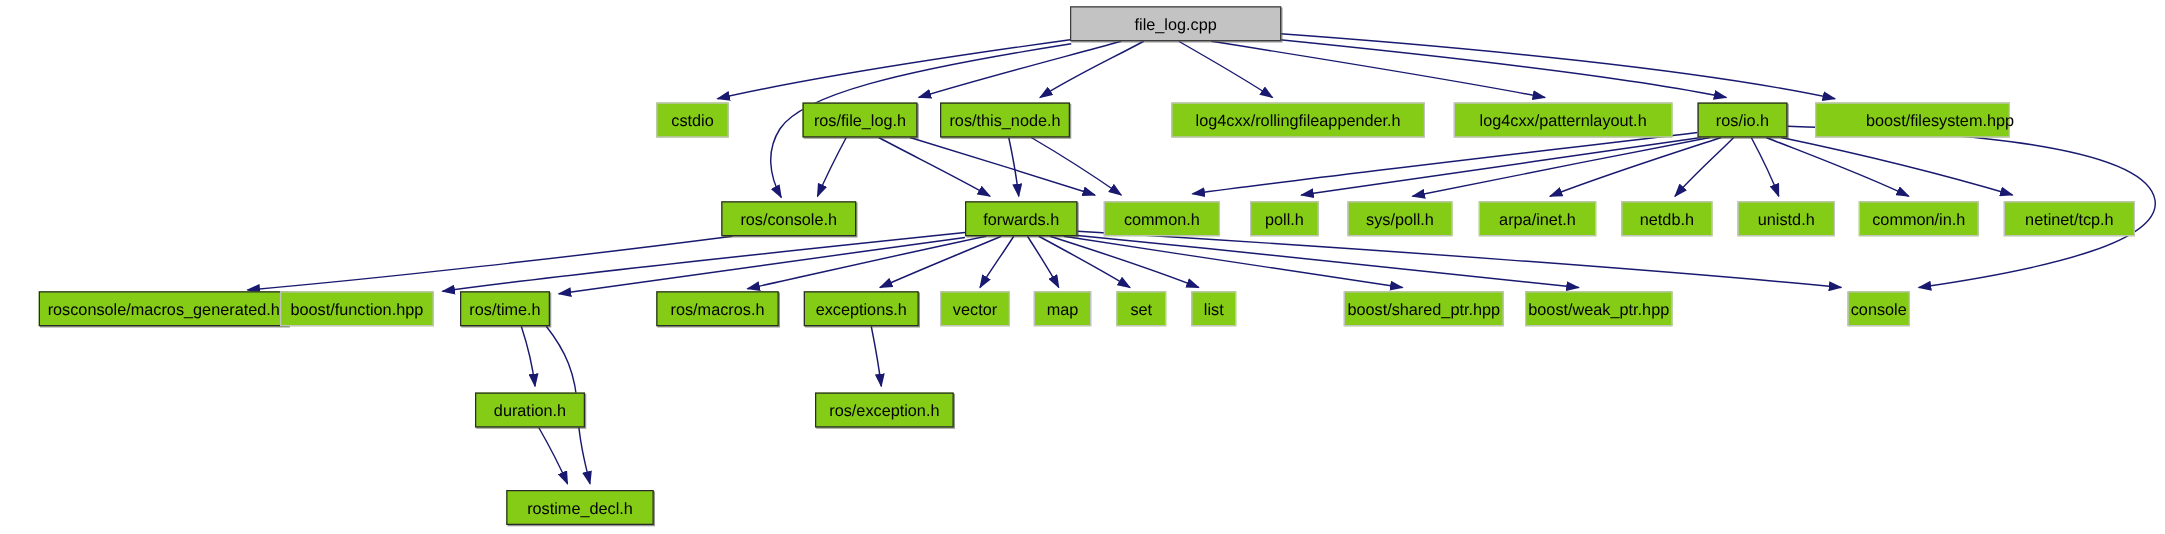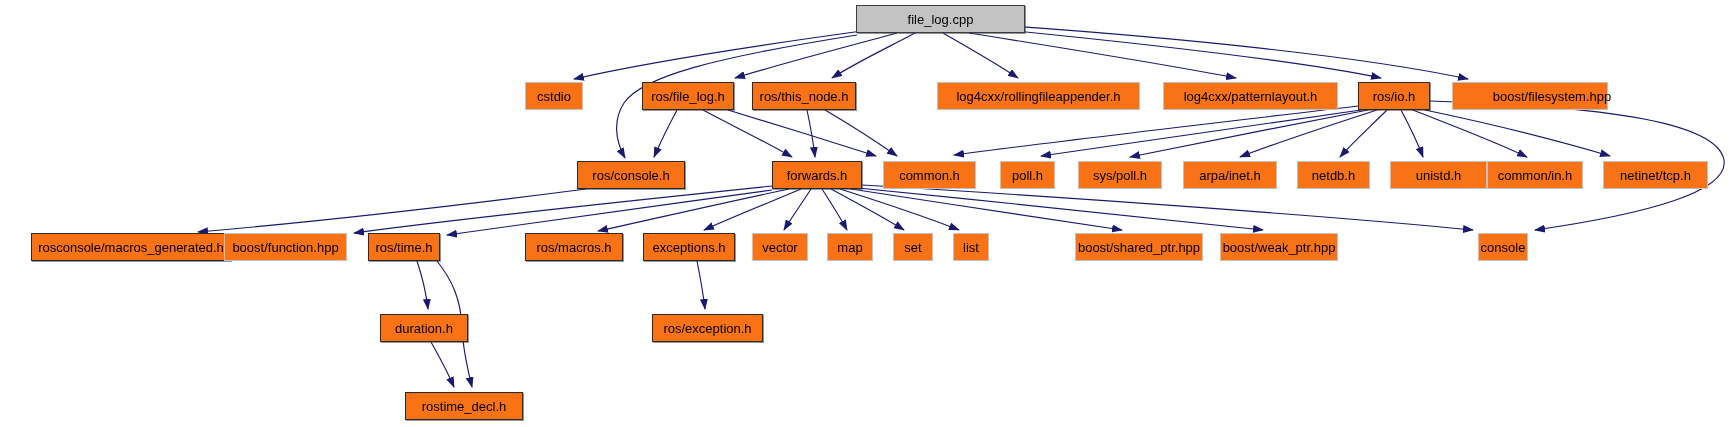--- a/index.html
+++ b/index.html
@@ -1,20 +1,20 @@
 <!DOCTYPE html>
 <html><head>
 <meta charset="utf-8">
 <style>
   html,body{margin:0;padding:0;background:#ffffff;}
   #canvas{position:relative;width:1732px;height:427px;background:#ffffff;overflow:hidden;
           font-family:"Liberation Sans","DejaVu Sans",sans-serif;}
   #edges{position:absolute;left:0;top:0;width:1732px;height:427px;pointer-events:none;}
   .node{position:absolute;display:flex;align-items:center;justify-content:center;
-        box-sizing:border-box;background:#f97316;color:#000000;font-size:13px;
+        box-sizing:border-box;background:#84cc16;color:#000000;font-size:13px;
         white-space:nowrap;line-height:1;}
   .node--root{background:#c3c3c3;border:1.5px solid #3c3c3c;box-shadow:1px 1px 0 rgba(60,60,60,.55);}
   .node--internal{border:1px solid #2b2b2b;box-shadow:1px 1px 0 rgba(45,45,45,.5);}
   .node--external{border:1px solid #c2c2c2;}
   .edge{fill:none;stroke-width:1.15px;}
 </style>
 </head>
 <body>
 
 <div id="canvas">
@@ -104,21 +104,21 @@
       </div>
       <div class="node node--external" style="left: 1078px; top: 161px; width: 84px; height: 28px;">
         <span>sys/poll.h</span>
       </div>
       <div class="node node--external" style="left: 1183px; top: 161px; width: 94px; height: 28px;">
         <span>arpa/inet.h</span>
       </div>
       <div class="node node--external" style="left: 1297px; top: 161px; width: 73px; height: 28px;">
         <span>netdb.h</span>
       </div>
-      <div class="node node--external" style="left: 1390px; top: 161px; width: 97px; height: 28px;">
+      <div class="node node--external" style="left: 1390px; top: 161px; width: 78px; height: 28px;">
         <span>unistd.h</span>
       </div>
       <div class="node node--external" style="left: 1487px; top: 161px; width: 96px; height: 28px;">
         <span>common/in.h</span>
       </div>
       <div class="node node--external" style="left: 1603px; top: 161px; width: 105px; height: 28px;">
         <span>netinet/tcp.h</span>
       </div>
       <div class="node node--internal" style="left: 3px; top: 233px; width: 200px; height: 28px; margin-left: 28px;">
         <span>rosconsole/macros_generated.h</span>

